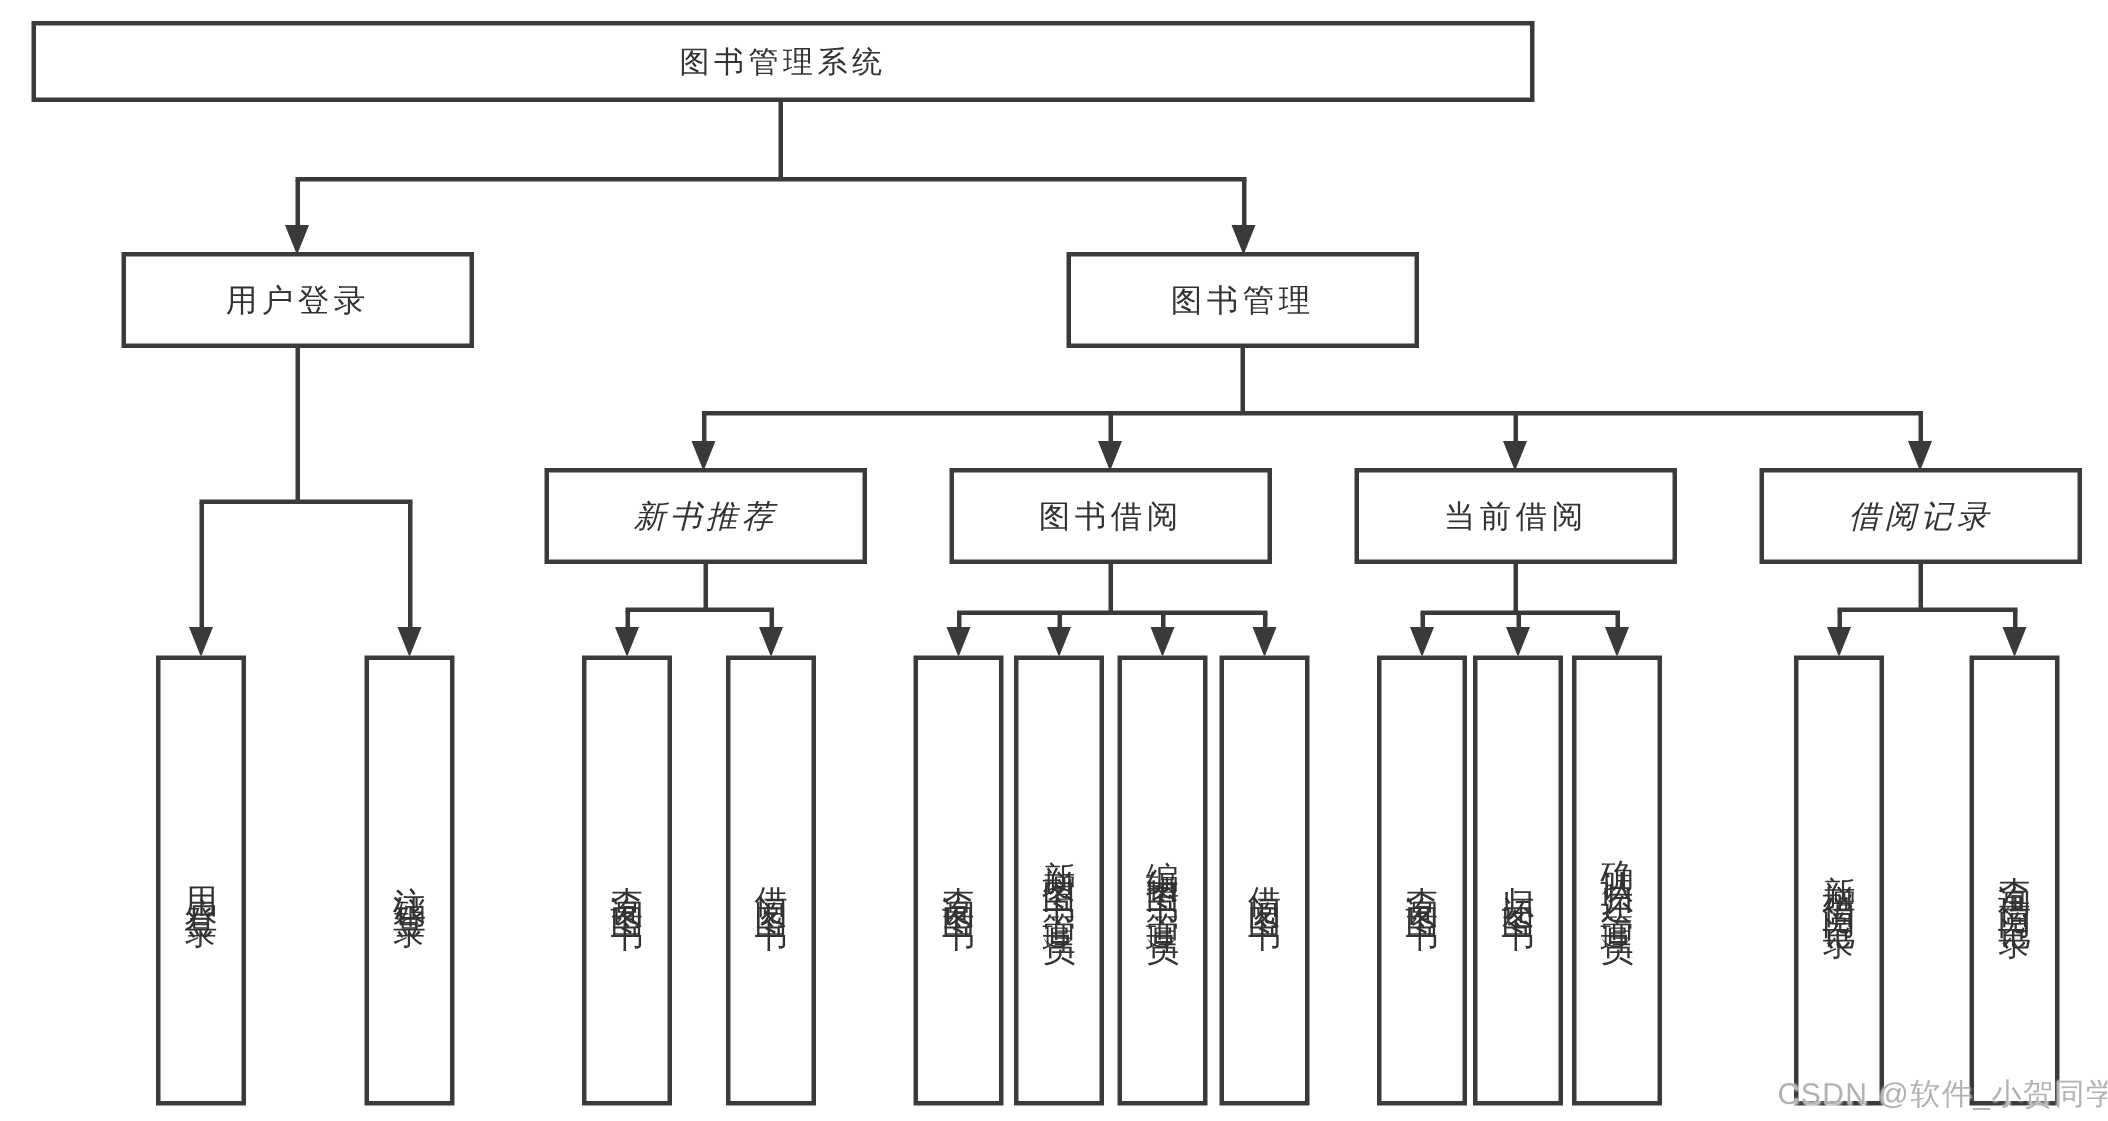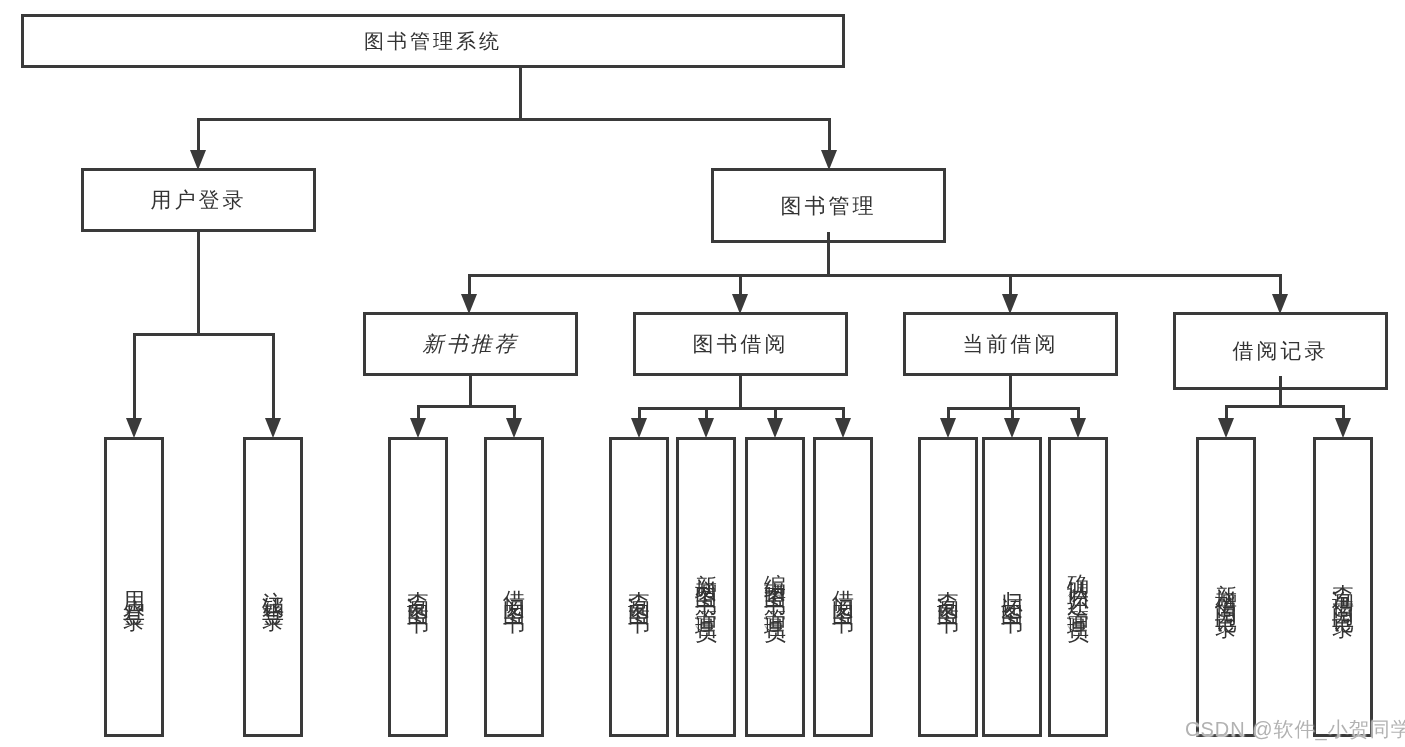--- a/index.html
+++ b/index.html
@@ -48,35 +48,35 @@
     color:var(--wm);font-size:20px;letter-spacing:1px;
     text-shadow:0 0 2px #fff,1px 1px 2px #fff;
     white-space:nowrap;
   }
 </style>
 </head>
 <body>
 
 <div class="stage">
 
-  <div class="hbox" style="left:21px;top:14px;width:824px;height:54px;font-size:20px;">图书管理系统</div>
+  <div class="hbox" style="left:21px;top:14px;width:1002px;height:54px;font-size:20px;">图书管理系统</div>
 
   <div class="line" style="left:519px;top:68px;width:3px;height:52px;"></div>
   <div class="line" style="left:197px;top:118px;width:634px;height:3px;"></div>
   <div class="arrow" style="left:190px;top:120px;height:50px;">
     <span class="stem" style="height:34px;"></span>
     <span class="head"></span>
   </div>
   <div class="arrow" style="left:821px;top:120px;height:50px;">
     <span class="stem" style="height:34px;"></span>
     <span class="head"></span>
   </div>
 
   <div class="hbox" style="left:81px;top:168px;width:235px;height:64px;">用户登录</div>
-  <div class="hbox" style="left:711px;top:168px;width:235px;height:75px;text-align:right;">图书管理</div>
+  <div class="hbox" style="left:711px;top:168px;width:235px;height:64px;text-align:right;">图书管理</div>
 
   <div class="line" style="left:197px;top:232px;width:3px;height:103px;"></div>
   <div class="line" style="left:133px;top:333px;width:142px;height:3px;"></div>
   <div class="arrow" style="left:126px;top:335px;height:103px;">
     <span class="stem" style="height:87px;"></span>
     <span class="head"></span>
   </div>
   <div class="arrow" style="left:265px;top:335px;height:103px;">
     <span class="stem" style="height:87px;"></span>
     <span class="head"></span>
@@ -97,21 +97,21 @@
     <span class="head"></span>
   </div>
   <div class="arrow" style="left:1272px;top:276px;height:38px;">
     <span class="stem" style="height:22px;"></span>
     <span class="head"></span>
   </div>
 
   <div class="hbox" style="left:363px;top:312px;width:215px;height:64px;font-style:italic;">新书推荐</div>
   <div class="hbox" style="left:903px;top:312px;width:215px;height:64px;">当前借阅</div>
   <div class="hbox" style="left:633px;top:312px;width:215px;height:64px;">图书借阅</div>
-  <div class="hbox" style="left:1173px;top:312px;width:215px;height:78px;">借阅记录</div>
+  <div class="hbox" style="left:1173px;top:312px;width:215px;height:64px;font-style:italic;">借阅记录</div>
 
   <div class="line" style="left:469px;top:376px;width:3px;height:31px;"></div>
   <div class="line" style="left:417px;top:405px;width:99px;height:3px;"></div>
   <div class="arrow" style="left:410px;top:407px;height:31px;">
     <span class="stem" style="height:15px;"></span>
     <span class="head"></span>
   </div>
   <div class="arrow" style="left:506px;top:407px;height:31px;">
     <span class="stem" style="height:15px;"></span>
     <span class="head"></span>

